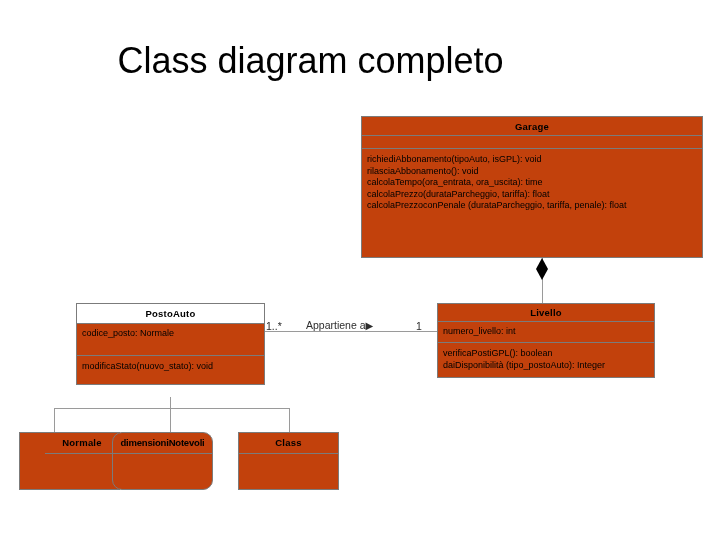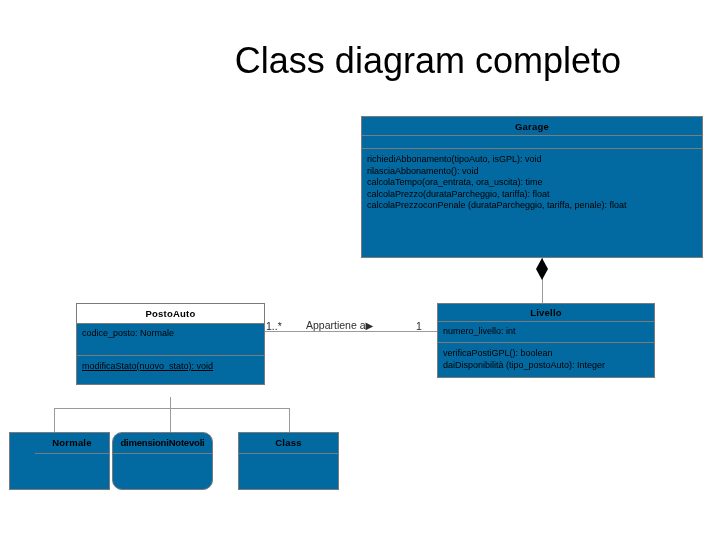--- a/index.html
+++ b/index.html
@@ -24,33 +24,33 @@
     height: 540px;
     background: #ffffff;
   }
 
   
   .slide-title {
     position: absolute;
     left: 0;
     top: 40px;
     width: 621px;
-    text-align: right;
+    text-align: center;
     font-size: 36px;
     font-weight: normal;
     letter-spacing: 0px;
     color: #000000;
     font-family: "Liberation Sans", sans-serif;
     white-space: nowrap;
   }
 
   
   .uml-class {
     position: absolute;
-    background: #0369a1;
+    background: #c2410c;
     border: 1px solid #7b7b7b;
     box-sizing: border-box;
   }
   .uml-name {
     text-align: center;
     font-weight: bold;
     font-size: 9.5px;
     padding: 3px 2px 3px 2px;
     border-bottom: 1px solid #7b7b7b;
     box-sizing: border-box;
@@ -98,30 +98,30 @@
   #class-livello .uml-ops { height: 35px; padding-top: 5px; }
 
   #class-postoauto {
     left: 76px;
     top: 303px;
     width: 189px;
     height: 82px;
   }
   #class-postoauto .uml-name { height: 20px; line-height: 13px; background: #ffffff; }
   #class-postoauto .uml-attrs { height: 32px; padding-top: 4px; }
-  #class-postoauto .uml-ops { height: 29px; padding-top: 5px; text-decoration: underline; }
+  #class-postoauto .uml-ops { height: 29px; padding-top: 5px; }
 
   .subclass {
     width: 101px;
     height: 58px;
     top: 432px;
   }
   .subclass .uml-name { height: 21px; line-height: 14px; font-size: 9.5px; }
   .subclass .uml-body { height: 36px; }
-  #class-normale { left: 9px; padding-left: 25px; }
+  #class-normale { left: 19px; padding-left: 25px; }
   #class-dimensioni { left: 112px; border-radius: 10px; }
   #class-dimensioni .uml-name { font-size: 9.5px; letter-spacing: -0.2px; }
   #class-lusso { left: 238px; }
 
   
   .line {
     position: absolute;
     background: #9a9a9a;
   }
   .line-v { width: 1px; }

